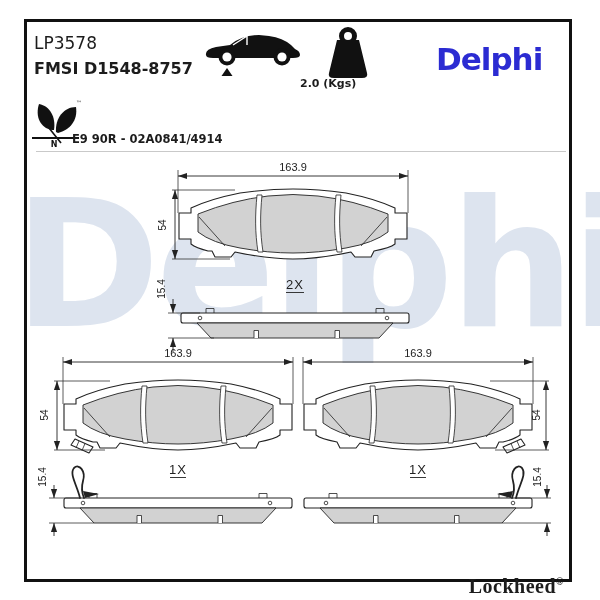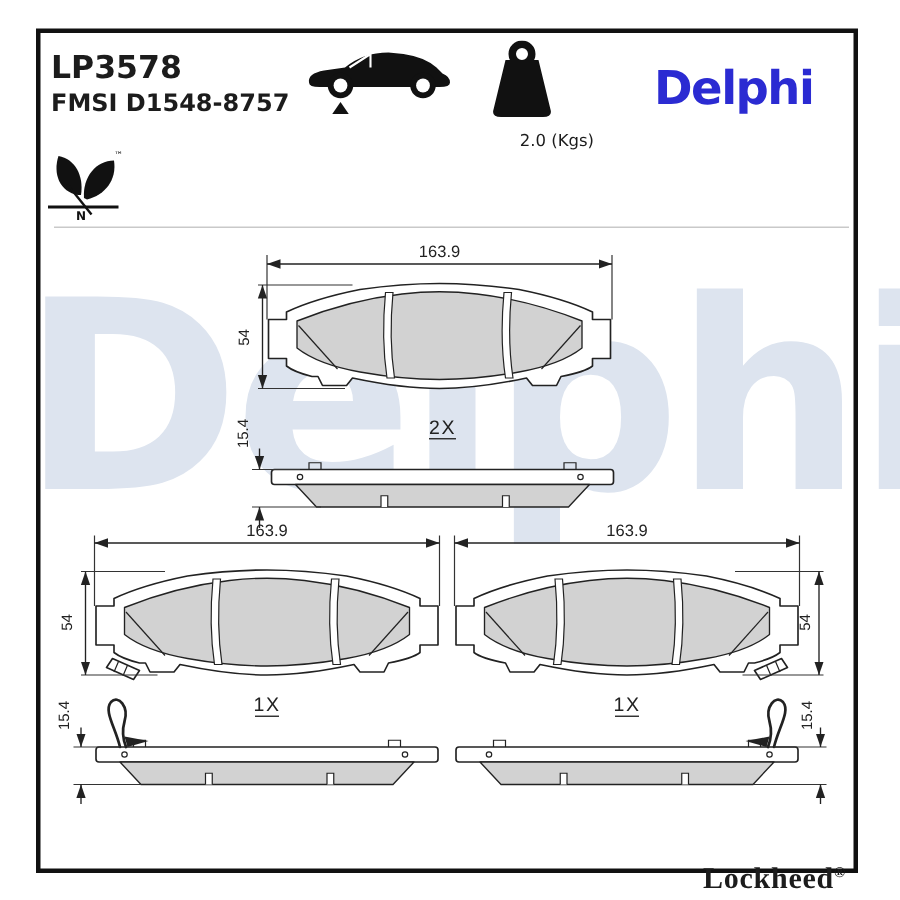--- a/index.html
+++ b/index.html
@@ -10,26 +10,26 @@
   }
   html,body{margin:0;padding:0;background:#fff;}
   .page{position:relative;width:600px;height:600px;background:#fff;overflow:hidden;
         font-family:"DejaVu Sans","Liberation Sans",sans-serif;color:var(--ink);}
   .border-frame{position:absolute;left:24px;top:19px;width:548px;height:563px;
         border:3px solid #111;box-sizing:border-box;}
   .watermark{position:absolute;left:14px;top:178px;font-size:176px;font-weight:bold;
         letter-spacing:-4px;color:var(--watermark);white-space:nowrap;line-height:1;z-index:0;}
   .layer-svg{position:absolute;left:0;top:0;z-index:1;}
   .hdr-text{position:absolute;z-index:2;}
-  .part-number{left:34px;top:33px;font-size:21px;font-weight:bold;}
+  .part-number{left:34px;top:33px;font-size:17px;font-weight:normal;}
   .fmsi{left:34px;top:59px;font-size:16px;font-weight:bold;}
   .wva{left:34px;top:76px;font-size:11.5px;font-weight:bold;}
   .brand-logo{left:436px;top:41px;font-size:31px;font-weight:bold;color:var(--brand-blue);
         letter-spacing:-1px;}
-  .weight-label{left:300px;top:87px;width:96px;text-align:right;font-size:11px;font-weight:normal;}
+  .weight-label{left:300px;top:77px;width:96px;text-align:left;font-size:11px;font-weight:bold;}
   .approval{left:72px;top:132px;font-size:11.5px;font-weight:bold;}
   .icon-abs{position:absolute;z-index:2;}
   .hdr-sep{position:absolute;left:36px;top:151px;width:530px;height:0;
         border-top:1.5px solid #c9c9c9;z-index:2;}
   .footer-brand{position:absolute;right:36px;top:555px;z-index:2;
         font-family:"Liberation Serif",serif;font-weight:bold;font-size:20px;letter-spacing:.5px;margin-top:20px;}
   .footer-brand sup{font-size:10px;}
   
   .ol{fill:#fff;stroke:#222;stroke-width:1.1;stroke-linejoin:round;}
   .fr{fill:var(--friction);stroke:#222;stroke-width:.9;stroke-linejoin:round;}
@@ -175,20 +175,21 @@
   <div class="hdr-text weight-label" style="position:absolute;">2.0 (Kgs)</div>
 
   <svg class="icon-abs" style="left:31px;top:99px;" width="52" height="48" viewBox="0 0 52 48">
     <path fill="#111" d="M 21,31 C 9,29 4,17 8,5 C 19,7 25,18 23,31 Z"></path>
     <path fill="#111" d="M 25,33 C 24,19 33,8 45,8 C 47,21 39,31 27,34 Z"></path>
     <path fill="none" stroke="#111" stroke-width="1.6" d="M 14,24 L 30,44"></path>
     <line x1="1" y1="39" x2="48" y2="39" stroke="#111" stroke-width="2"></line>
     <text x="23" y="47.5" text-anchor="middle" font-size="8" font-weight="bold" fill="#111">N</text>
     <text x="48" y="6" text-anchor="middle" font-size="6" fill="#111">™</text>
   </svg>
+  <div class="hdr-text approval" style="position:absolute;">E9 90R - 02A0841/4914</div>
 
   <div class="hdr-sep"></div>
 
   <div class="footer-brand">
     <span>Lockheed</span><sup>®</sup>
   </div>
 
 </div>
 
 </body></html>

